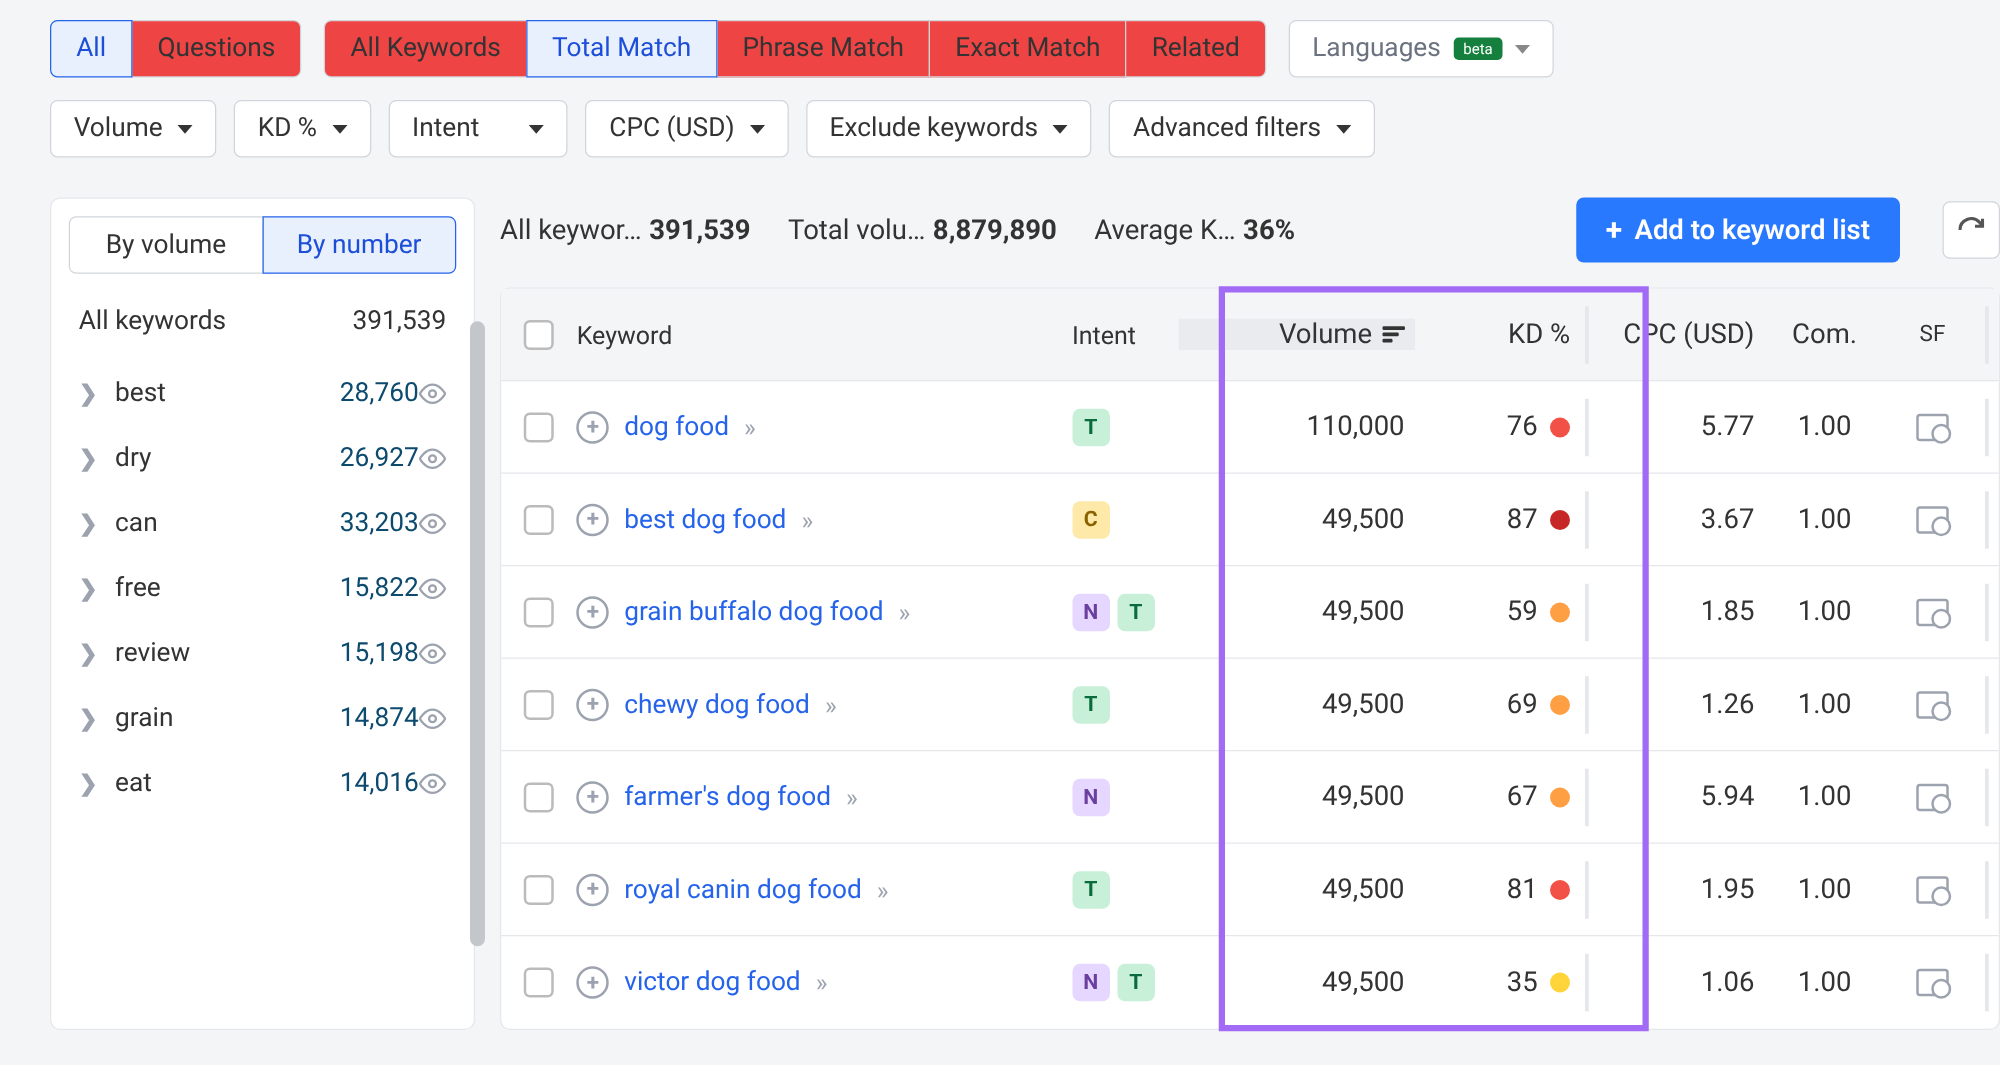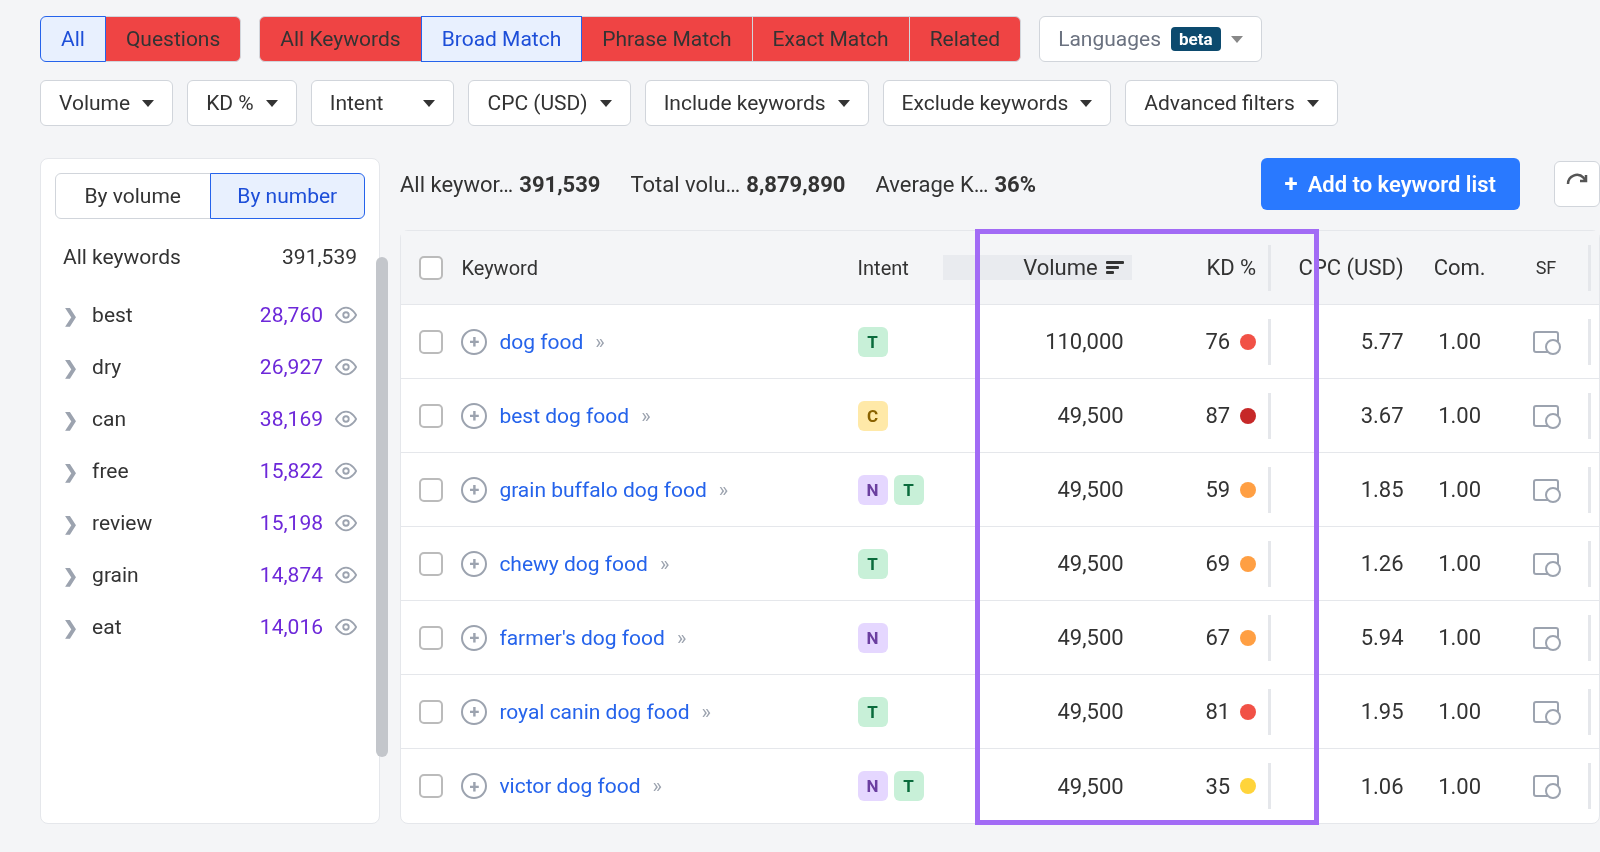--- a/index.html
+++ b/index.html
@@ -5,37 +5,37 @@
 *{box-sizing:border-box;margin:0;padding:0;font-family:-apple-system,BlinkMacSystemFont,"Segoe UI",Roboto,Arial,sans-serif}
 body{background:#f4f5f7;color:#333;width:1600px;height:852px;overflow:hidden}
 .wrap{padding:16px 0 0 40px}
 .tabs-row{display:flex;gap:18px;align-items:center;margin-bottom:18px}
 .tabset{display:flex;border-radius:2px}
 .tab{background:#ef4444;border:1px solid #d1d5db;padding:10px 20px;font-size:21px;color:#333;cursor:pointer;margin-left:-1px}
 .tab:first-child{border-top-left-radius:6px;border-bottom-left-radius:6px;margin-left:0}
 .tab:last-child{border-top-right-radius:6px;border-bottom-right-radius:6px}
 .tab.active{background:#e8f0fe;border-color:#2563eb;color:#1d4ed8;z-index:2;position:relative}
 .lang-btn{background:#fff;border:1px solid #d1d5db;border-radius:6px;padding:10px 18px;font-size:21px;color:#6b7280;cursor:pointer;display:flex;align-items:center;gap:10px}
-.beta{background:#0c4a6e;color:#fff;font-size:17px;font-weight:700;padding:2px 8px;border-radius:4px}
+.beta{background:#15803d;color:#fff;font-size:12px;font-weight:400;padding:2px 8px;border-radius:4px}
 .filters-row{display:flex;gap:14px;align-items:center;margin-bottom:32px}
 .fbtn{background:#fff;border:1px solid #d1d5db;border-radius:6px;padding:10px 18px;font-size:21px;color:#333;cursor:pointer;display:flex;align-items:center;gap:12px}
 .chev{width:0;height:0;border-left:6px solid transparent;border-right:6px solid transparent;border-top:7px solid #333;display:inline-block}
 .chev.light{border-top-color:#888}
 .body-row{display:flex;gap:20px}
 .sidebar{width:340px;background:#fff;border:1px solid #e5e7eb;border-radius:8px;padding:14px;position:relative}
 .toggle{display:flex;margin-bottom:20px}
 .tgl{flex:1;text-align:center;padding:10px 8px;border:1px solid #d1d5db;font-size:21px;cursor:pointer;margin-left:-1px}
 .tgl:first-child{border-top-left-radius:6px;border-bottom-left-radius:6px;margin-left:0}
 .tgl:last-child{border-top-right-radius:6px;border-bottom-right-radius:6px}
 .tgl.active{background:#e8f0fe;border-color:#2563eb;color:#1d4ed8;z-index:2;position:relative}
 .allk{display:flex;justify-content:space-between;font-size:21px;padding:6px 8px 20px 8px}
 .gitem{display:flex;align-items:center;padding:14px 8px;font-size:21px}
 .garrow{color:#9ca3af;font-weight:600;margin-right:14px;font-size:18px}
 .gname{flex:1}
-.gcount{color:#6d28d9;margin-right:12px}
+.gcount{color:#0c4a6e;}
 .eye{width:22px;height:22px;color:#9ca3af}
 .scrollbar{position:absolute;right:-9px;top:98px;width:12px;height:500px;background:#c3c6cb;border-radius:6px}
 .main{flex:1;min-width:0}
 .stats-row{display:flex;align-items:center;gap:30px;margin-bottom:20px}
 .stat{font-size:22px;white-space:nowrap}
 .stat b{font-weight:700;margin-left:6px}
 .addbtn{background:#2979ff;color:#fff;border:none;border-radius:6px;padding:12px 24px;font-size:22px;font-weight:600;cursor:pointer;display:flex;align-items:center;gap:10px;margin-left:auto}
 .plus{font-size:24px;font-weight:700}
 .refresh{width:46px;height:46px;border:1px solid #d1d5db;border-radius:6px;background:#fff;display:flex;align-items:center;justify-content:center;cursor:pointer;margin-left:4px}
 .tbl{border:1px solid #e5e7eb;border-radius:8px;background:#fff;overflow:visible;position:relative}
@@ -74,21 +74,21 @@
 <body>
 
 <div class="wrap">
   <div class="tabs-row">
     <div class="tabset">
       <div class="tab active">All</div>
       <div class="tab">Questions</div>
     </div>
     <div class="tabset">
       <div class="tab">All Keywords</div>
-      <div class="tab active">Broad Match</div>
+      <div class="tab active">Total Match</div>
       <div class="tab">Phrase Match</div>
       <div class="tab">Exact Match</div>
       <div class="tab">Related</div>
     </div>
     <div class="lang-btn">
       <span>Languages</span>
       <span class="beta">beta</span>
       <span class="chev light"></span>
     </div>
   </div>
@@ -104,24 +104,20 @@
       </div>
     <div class="fbtn" style="gap:40px">
         <span>Intent</span>
         <span class="chev"></span>
       </div>
     <div class="fbtn">
         <span>CPC (USD)</span>
         <span class="chev"></span>
       </div>
     <div class="fbtn">
-        <span>Include keywords</span>
-        <span class="chev"></span>
-      </div>
-    <div class="fbtn">
         <span>Exclude keywords</span>
         <span class="chev"></span>
       </div>
     <div class="fbtn">
         <span>Advanced filters</span>
         <span class="chev"></span>
       </div>
   </div>
 
   <div class="body-row">
@@ -149,21 +145,21 @@
             <span class="gname">dry</span>
             <span class="gcount">26,927</span>
             <svg class="eye" viewBox="0 0 24 24" fill="none" stroke="currentColor" stroke-width="2">
               <path d="M1 12s4-8 11-8 11 8 11 8-4 8-11 8-11-8-11-8z"></path>
               <circle cx="12" cy="12" r="3"></circle>
             </svg>
           </div>
           <div class="gitem">
             <span class="garrow">❯</span>
             <span class="gname">can</span>
-            <span class="gcount">38,169</span>
+            <span class="gcount">33,203</span>
             <svg class="eye" viewBox="0 0 24 24" fill="none" stroke="currentColor" stroke-width="2">
               <path d="M1 12s4-8 11-8 11 8 11 8-4 8-11 8-11-8-11-8z"></path>
               <circle cx="12" cy="12" r="3"></circle>
             </svg>
           </div>
           <div class="gitem">
             <span class="garrow">❯</span>
             <span class="gname">free</span>
             <span class="gcount">15,822</span>
             <svg class="eye" viewBox="0 0 24 24" fill="none" stroke="currentColor" stroke-width="2">

